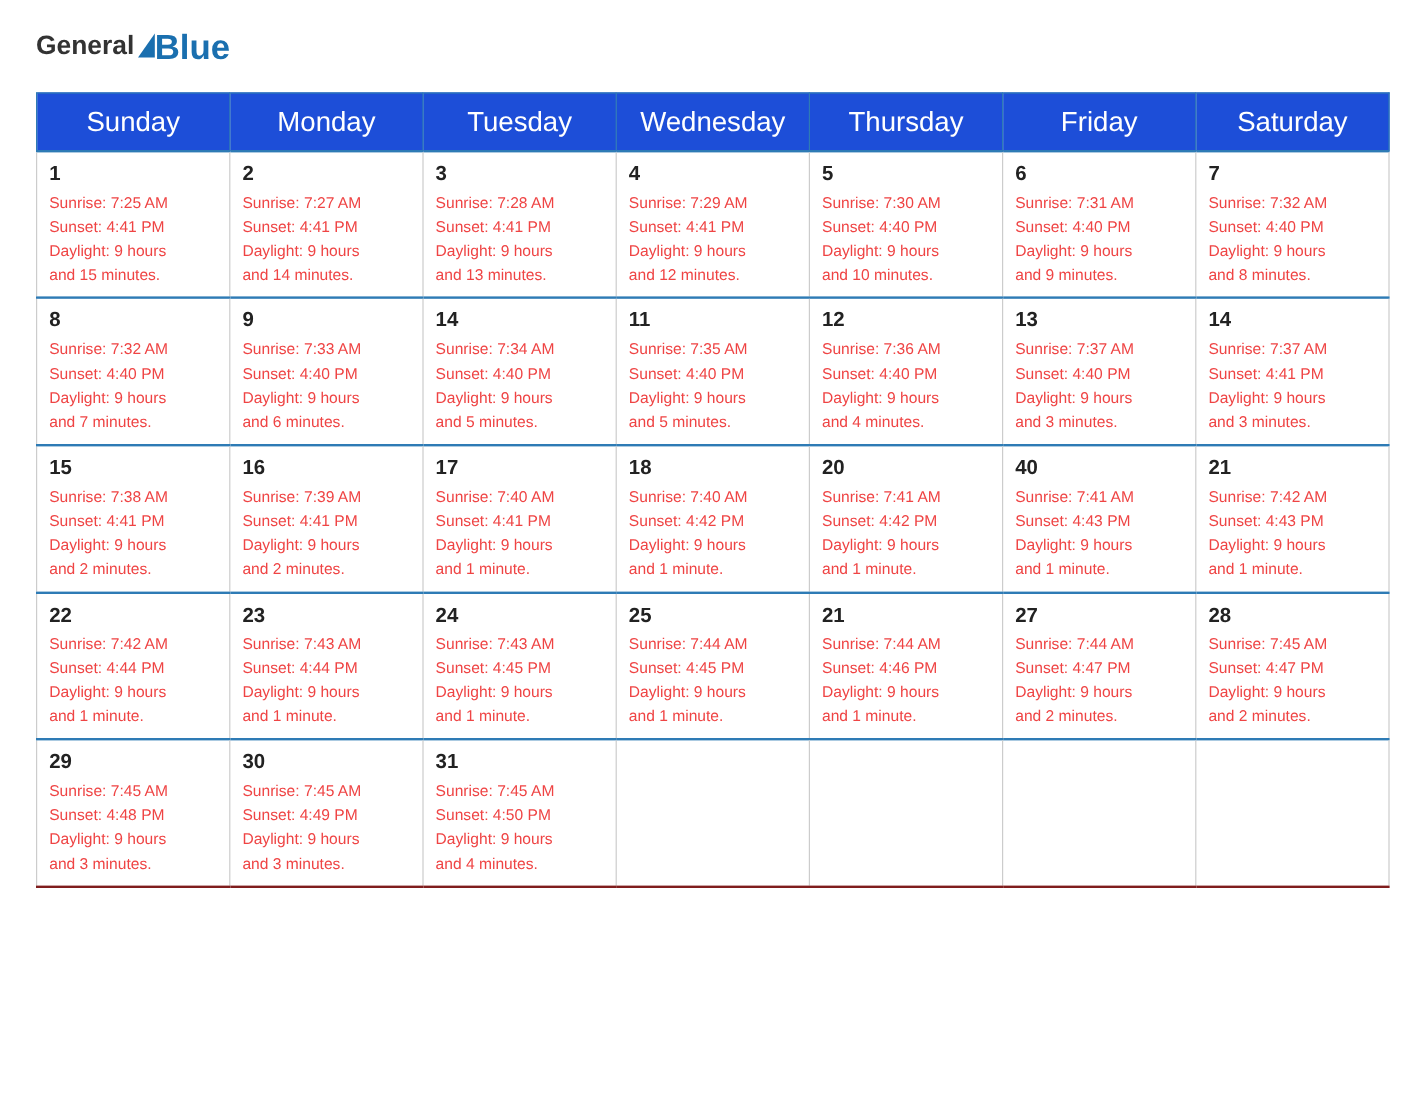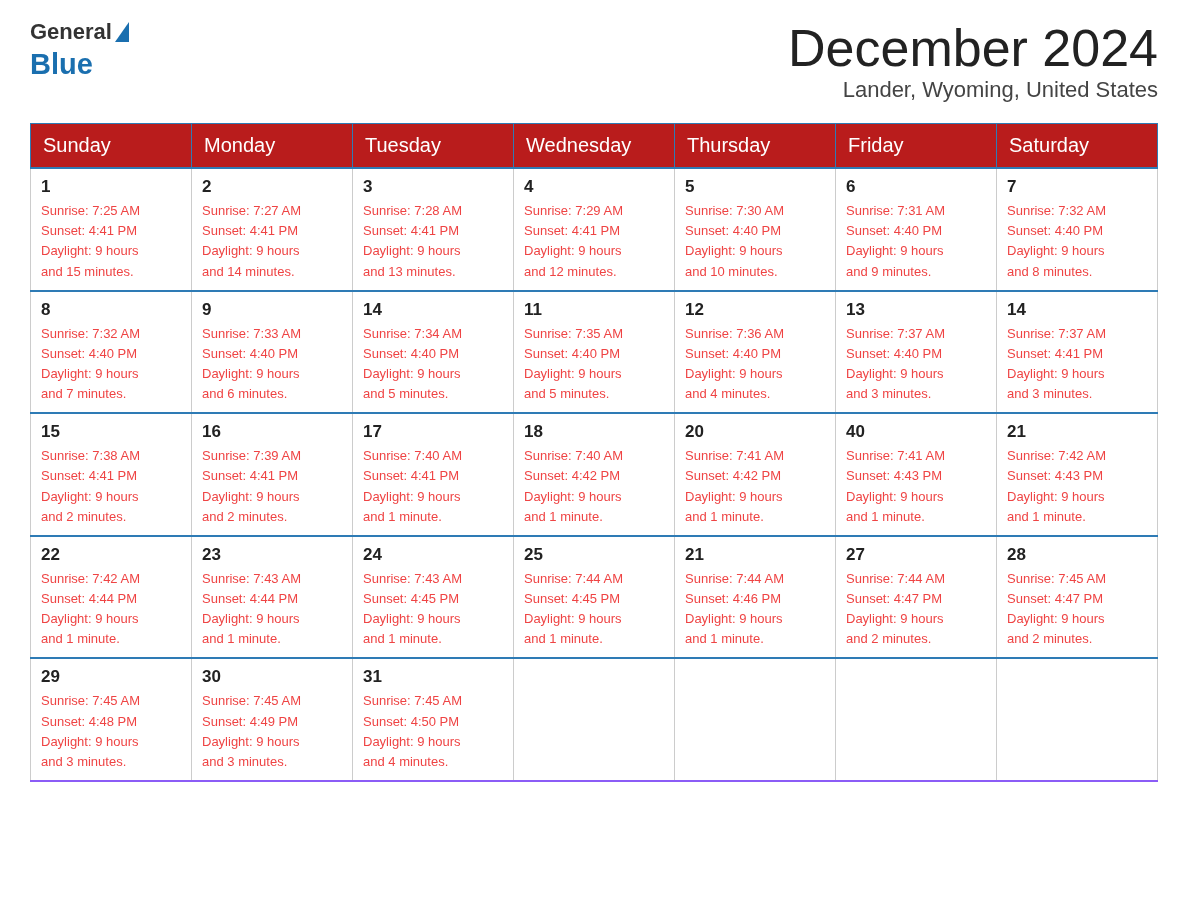--- a/index.html
+++ b/index.html
@@ -25,21 +25,21 @@
       font-weight: bold;
       color: #333;
     }
     .logo-text-blue {
       font-size: 29px;
       font-weight: bold;
       color: #1a6faf;
     }
     .logo-wrapper {
       display: flex;
-      flex-direction: column;
+      flex-direction: row;
       line-height: 1.1;
     }
     .logo-line1 {
       display: flex;
       align-items: center;
     }
     .logo-line2 {
       display: flex;
       align-items: center;
     }
@@ -55,26 +55,26 @@
     .location-title {
       font-size: 22px;
       color: #444;
       font-weight: normal;
     }
     .calendar {
       width: 100%;
       border-collapse: collapse;
     }
     .calendar thead tr th {
-      background-color: #b91c1c;
+      background-color: #1d4ed8;
       color: #fff;
-      font-size: 20px;
+      font-size: 23px;
       font-weight: normal;
       padding: 10px 12px;
-      text-align: left;
+      text-align: center;
       border: 1px solid #2e7bb5;
     }
     .calendar tbody tr td {
       vertical-align: top;
       padding: 8px 10px;
       border: 1px solid #ccc;
       border-top: 2px solid #2e7bb5;
       font-size: 13.5px;
       color: #333;
       width: 14.28%;
@@ -86,21 +86,21 @@
       color: #222;
       display: block;
       margin-bottom: 4px;
     }
     .calendar tbody tr td .day-info {
       font-size: 13px;
       line-height: 1.55;
       color: #ef4444;
     }
     .calendar tbody tr:last-child td {
-      border-bottom: 2px solid #8b5cf6;
+      border-bottom: 2px solid #7f1d1d;
       margin-top: 26px;
     }
     
     .logo-triangle {
       display: inline-block;
       width: 0;
       height: 0;
       border-style: solid;
       border-width: 0 0 20px 14px;
       border-color: transparent transparent #1a6faf transparent;
@@ -119,24 +119,20 @@
     <div class="logo-wrapper">
       <div class="logo-line1">
         <span class="logo-text-general">General</span>
         <span class="logo-triangle"></span>
       </div>
       <div class="logo-line2 logo-box">
         <span class="logo-text-blue">Blue</span>
       </div>
     </div>
   </div>
-  <div class="title-block">
-    <div class="month-title">December 2024</div>
-    <div class="location-title">Lander, Wyoming, United States</div>
-  </div>
 </div>
 
 <table class="calendar">
   <thead>
     <tr>
 
     <th>Sunday</th>
         <th>Monday</th>
         <th>Tuesday</th>
         <th>Wednesday</th>

